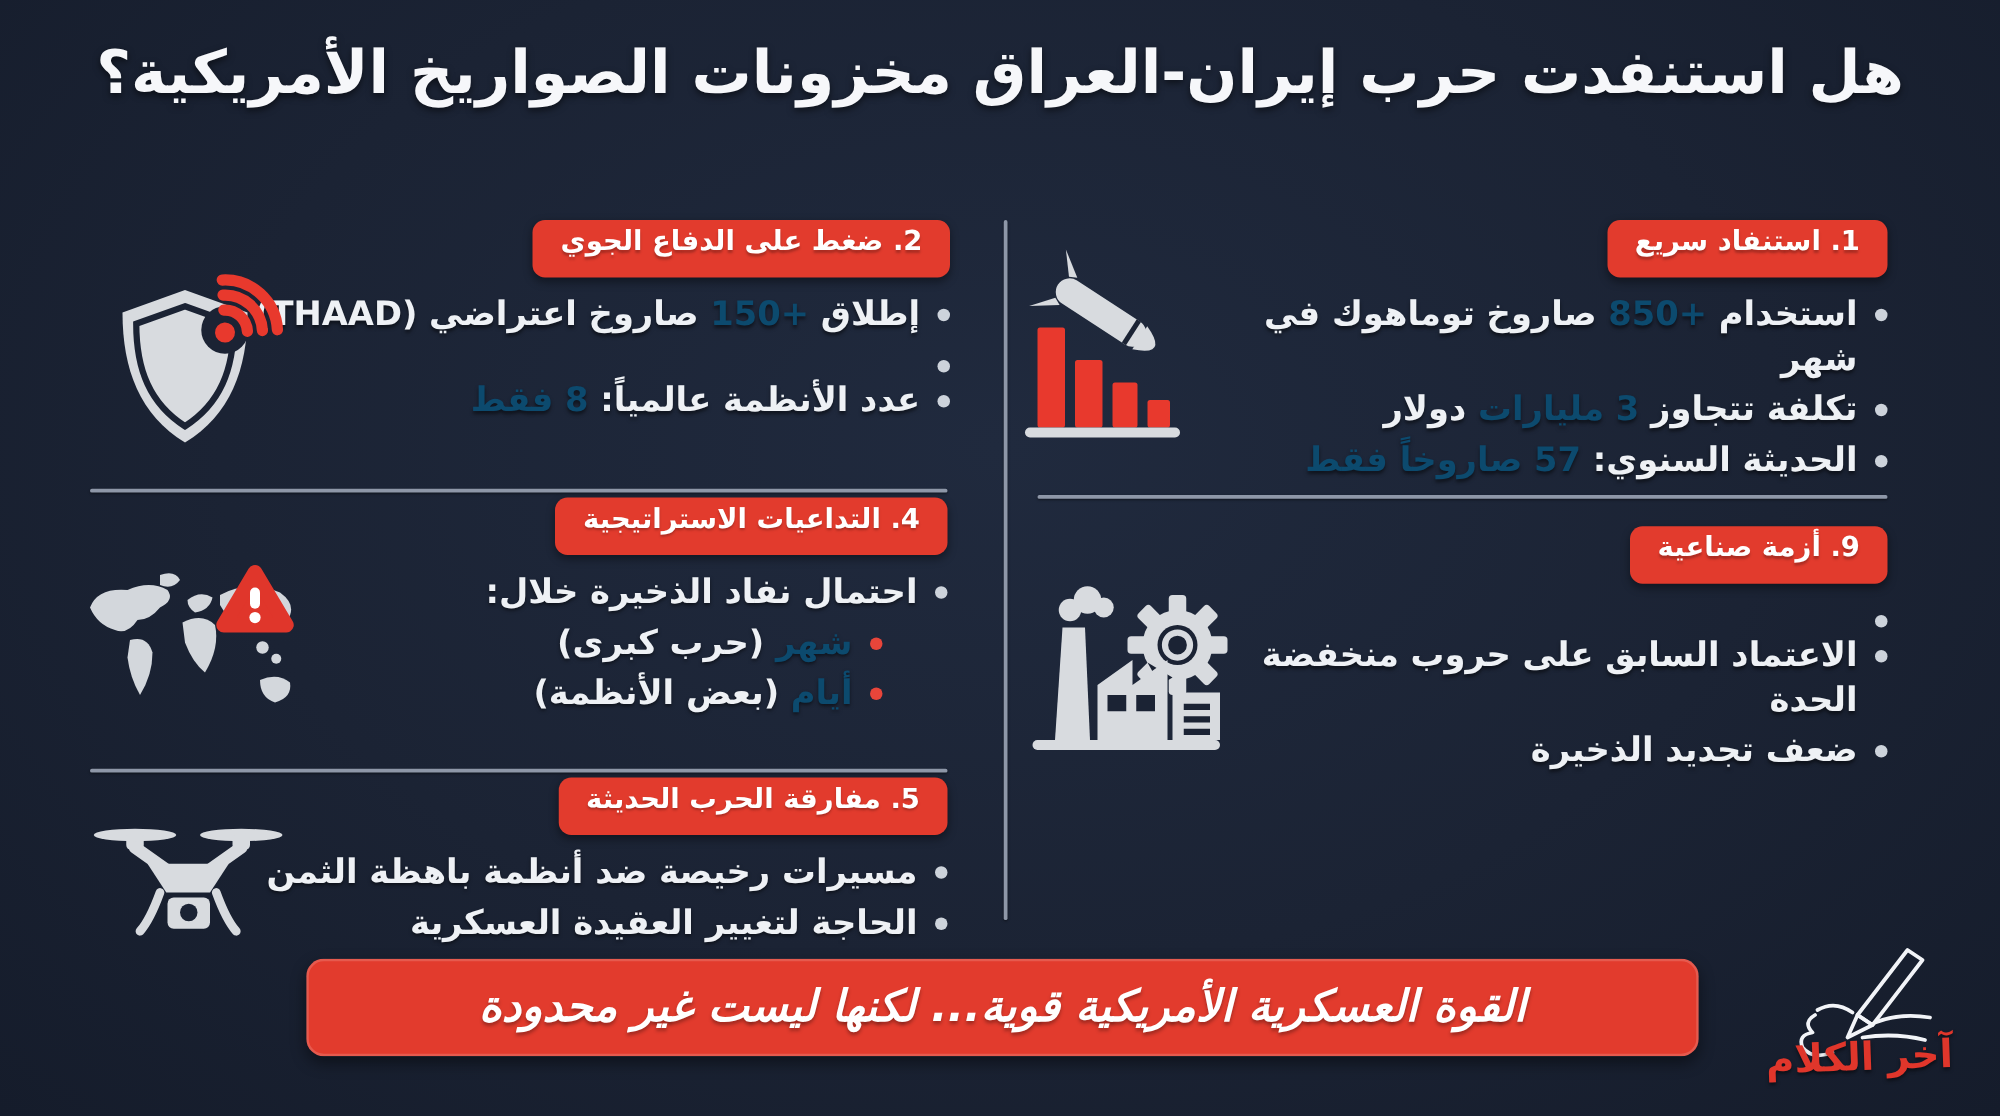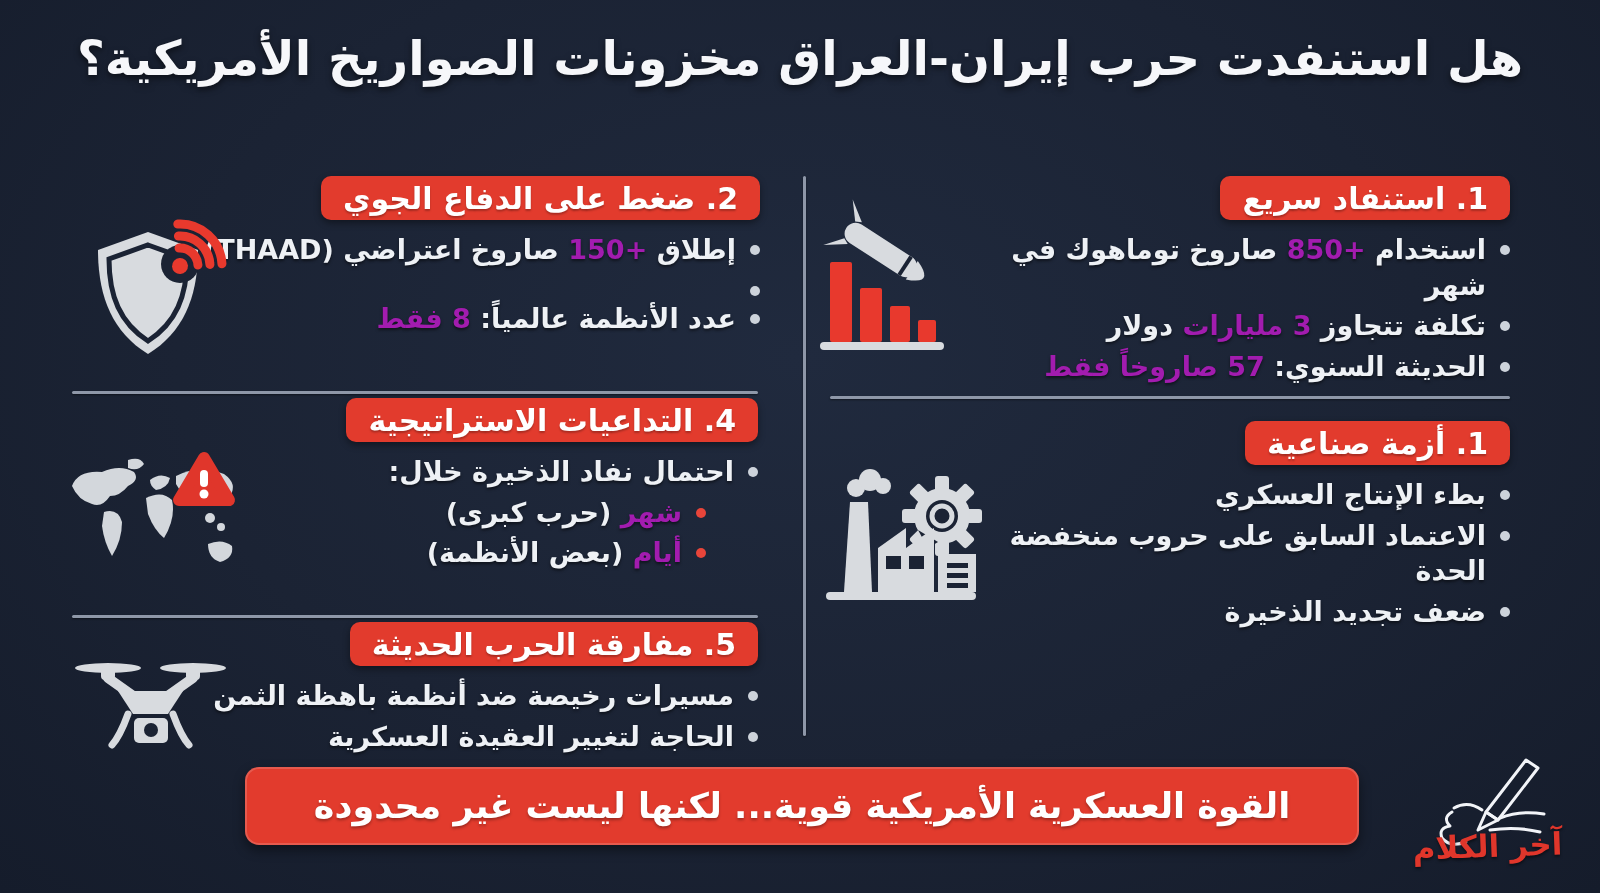--- a/index.html
+++ b/index.html
@@ -11,40 +11,41 @@
   }
   .abs{position:absolute;}
   .title{
     position:absolute;top:30px;left:0;width:1600px;text-align:center;
     font-size:48px;font-weight:bold;color:#f6f7fa;direction:rtl;
     text-shadow:0 3px 6px rgba(0,0,0,.55);
   }
   .section{position:absolute;direction:rtl;text-align:right;}
   .badge{
     display:inline-block;background:#e23b2d;color:#ffffff;font-weight:bold;
-    font-size:30px;padding:5px 22px 4px;border-radius:10px;
+    font-size:22px;padding:5px 22px 16px;border-radius:10px;
     box-shadow:0 3px 7px rgba(0,0,0,.4);text-shadow:0 2px 2px rgba(0,0,0,.25);
   }
   .bullets{margin-top:12px;}
   .bullet{
     display:flex;align-items:flex-start;gap:14px;margin:5px 0;
     font-size:27px;font-weight:bold;color:#eef1f5;line-height:1.32;
     text-shadow:0 2px 3px rgba(0,0,0,.5);
   }
   .dot{flex:0 0 auto;width:10px;height:10px;border-radius:50%;background:#cdd3db;margin-top:13px;}
   .dot.red{background:#e8453a;}
   .sub{margin-right:52px;}
-  .hl{color:#a21caf;text-align:right;}
+  .hl{color:#0c4a6e;text-align:right;}
   .divider{position:absolute;background:#8e97a8;border-radius:2px;box-shadow:0 1px 2px rgba(0,0,0,.45);}
   .footer-banner{
     position:absolute;left:245px;top:767px;width:1110px;height:74px;
     background:#e23b2d;border-radius:14px;border:2px solid rgba(255,255,255,.16);
     display:flex;align-items:center;justify-content:center;direction:rtl;
     color:#fff;font-size:35px;font-weight:bold;box-shadow:0 5px 12px rgba(0,0,0,.45);
     text-shadow:0 2px 3px rgba(0,0,0,.3);
+    font-style:italic;
   }
   .logo{position:absolute;left:1385px;top:756px;width:205px;text-align:center;}
   .logo-text{
     color:#e0362b;font-size:31px;font-weight:bold;margin-top:-8px;
     transform:rotate(-2deg);text-shadow:0 2px 3px rgba(0,0,0,.5);direction:rtl;
   }
   svg{display:block;overflow:visible;}
 </style>
 </head>
 <body>
@@ -112,25 +113,24 @@
   <circle cx="94" cy="44" r="19" fill="#1b2334"></circle>
   <g transform="translate(94,46) rotate(42)">
     <path d="M-12.7,-12.7 A 18,18 0 0 1 12.7,-12.7" stroke="#e8392d" stroke-width="9" fill="none" stroke-linecap="round"></path>
     <path d="M-21.2,-21.2 A 30,30 0 0 1 21.2,-21.2" stroke="#e8392d" stroke-width="9" fill="none" stroke-linecap="round"></path>
     <path d="M-29.7,-29.7 A 42,42 0 0 1 29.7,-29.7" stroke="#e8392d" stroke-width="9" fill="none" stroke-linecap="round"></path>
     <circle r="8" fill="#e8392d"></circle>
   </g>
 </svg>
 
 <div class="section" style="left:950px;top:421px;width:560px;">
-  <div class="badge">1. أزمة صناعية</div>
-  <div class="bullets">
-    <div class="bullet">
-      <span class="dot"></span>
-      <span><span>بطء الإنتاج العسكري</span></span>
+  <div class="badge">9. أزمة صناعية</div>
+  <div class="bullets">
+    <div class="bullet">
+      <span class="dot"></span>
     </div>
     <div class="bullet">
       <span class="dot"></span>
       <span><span>الاعتماد السابق على حروب منخفضة الحدة</span></span>
     </div>
     <div class="bullet">
       <span class="dot"></span>
       <span><span>ضعف تجديد الذخيرة</span></span>
     </div>
   </div>

